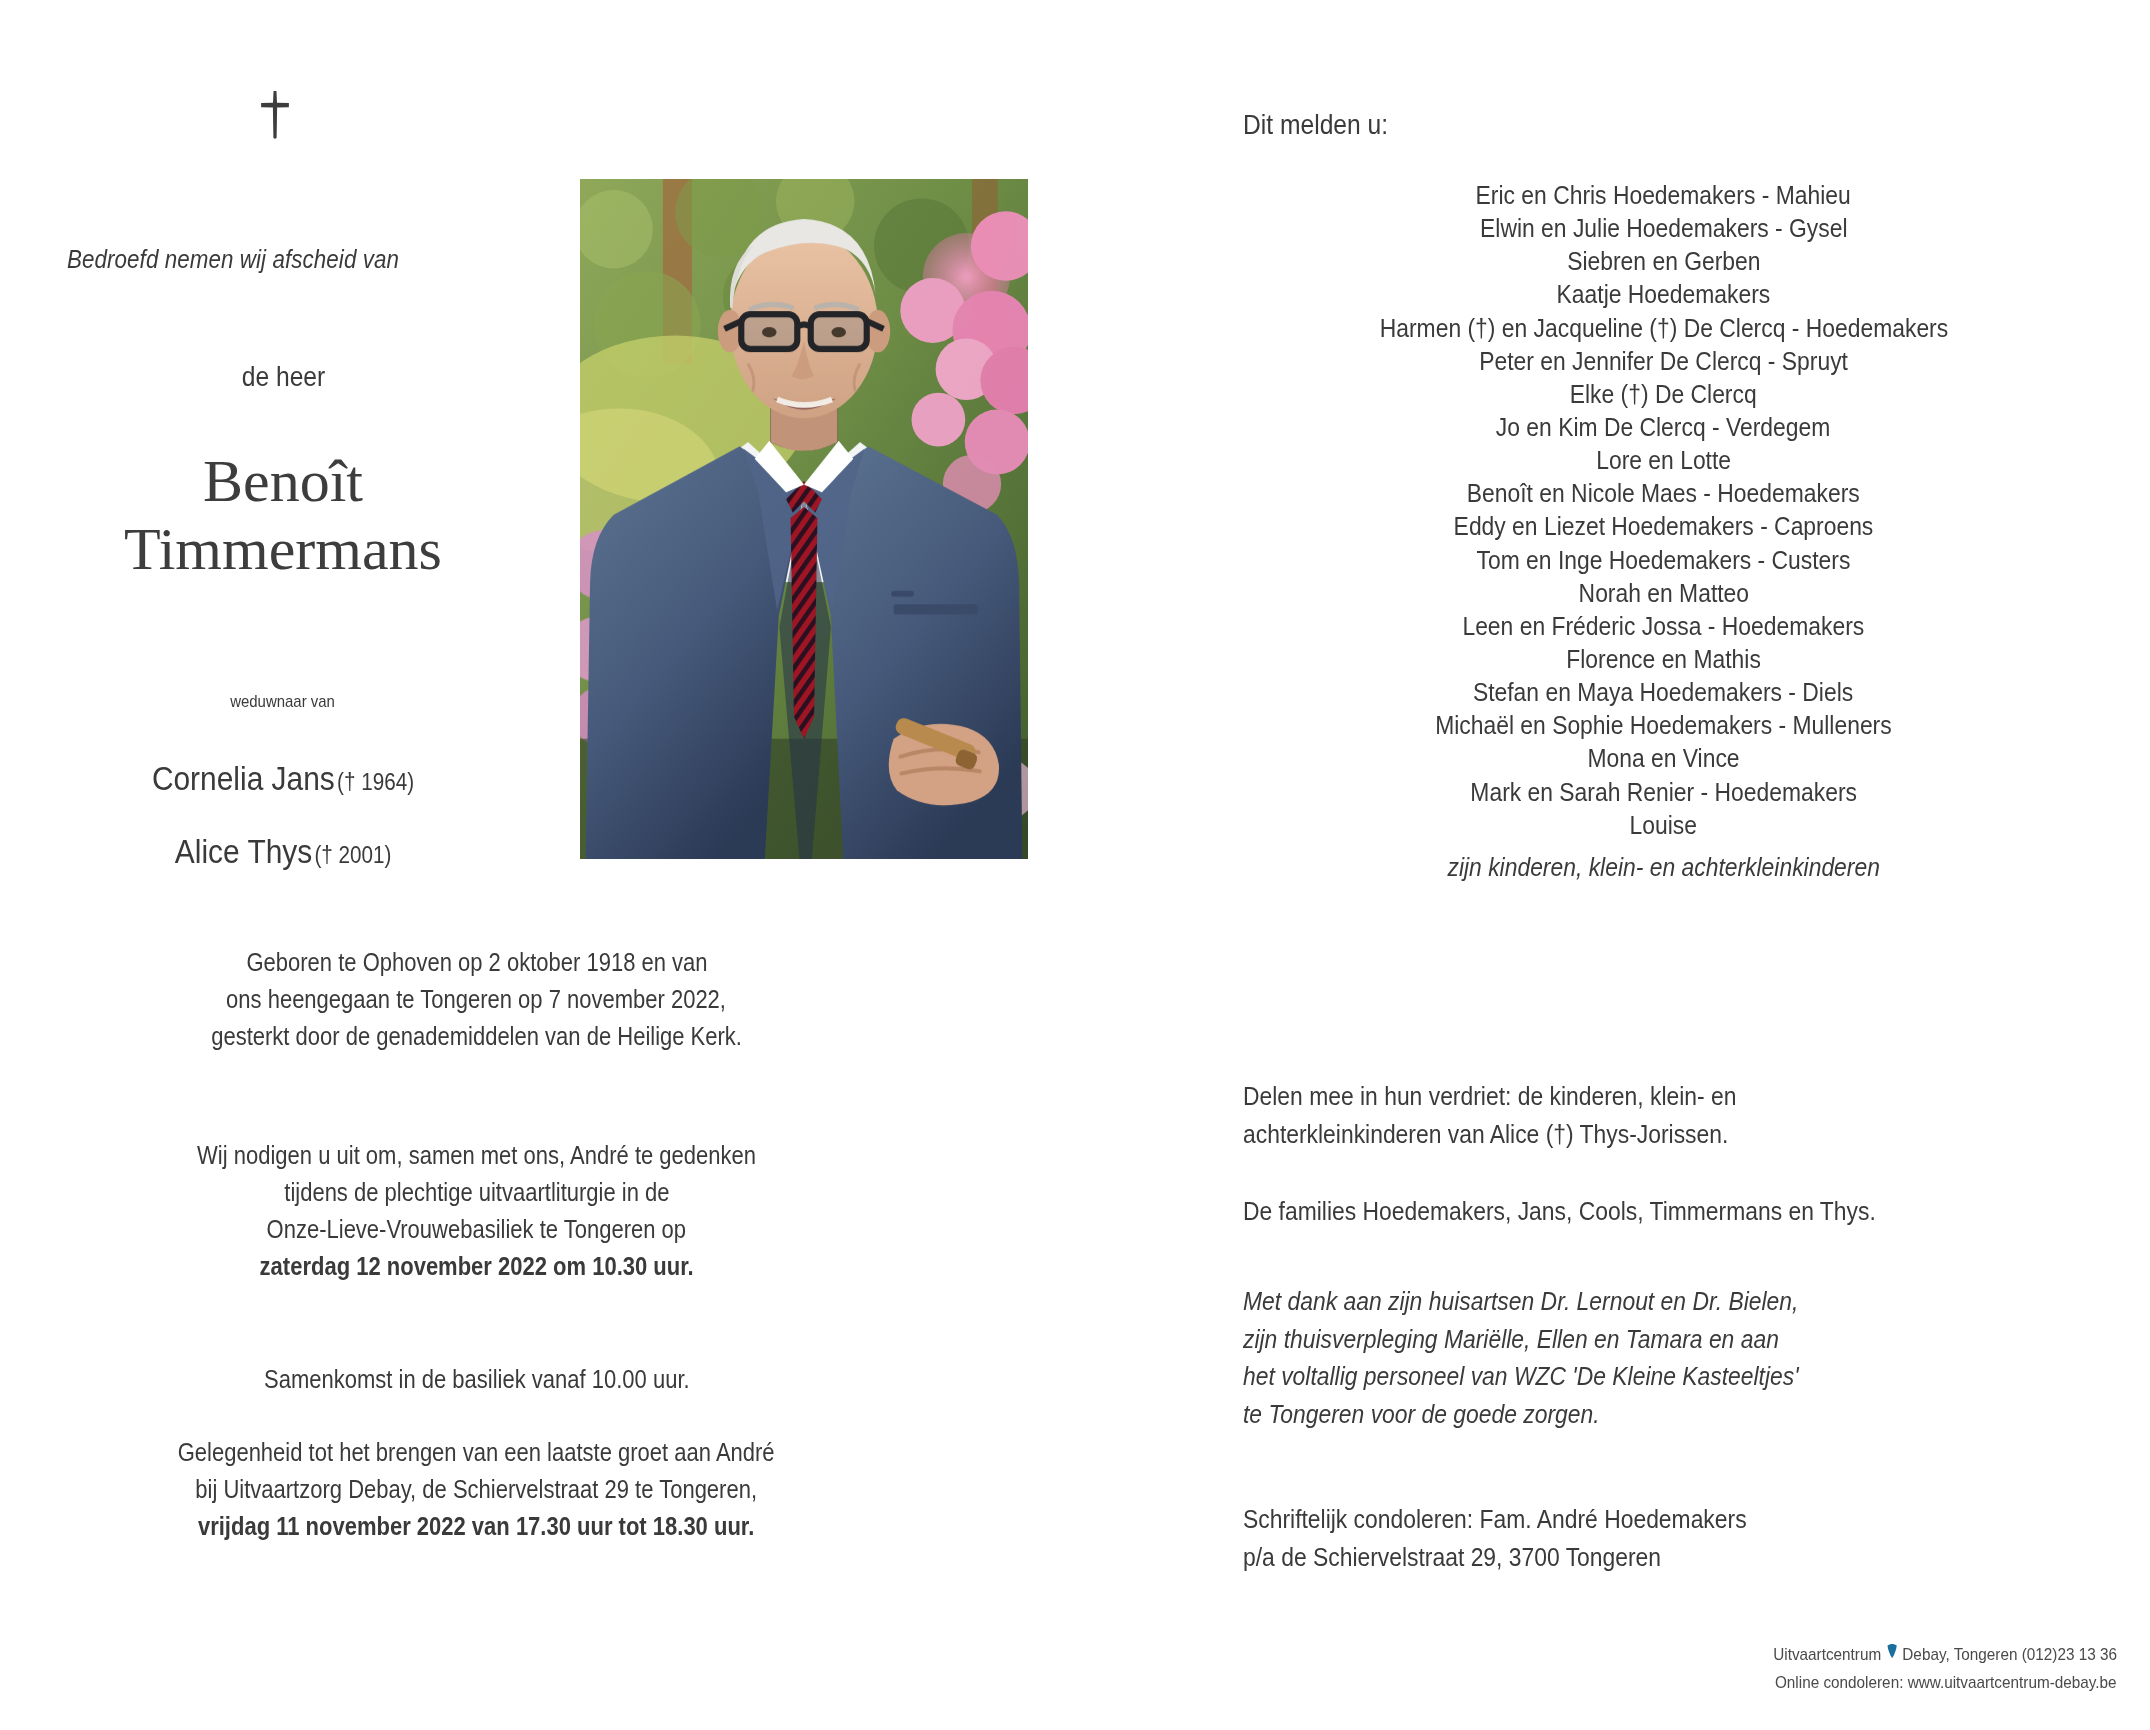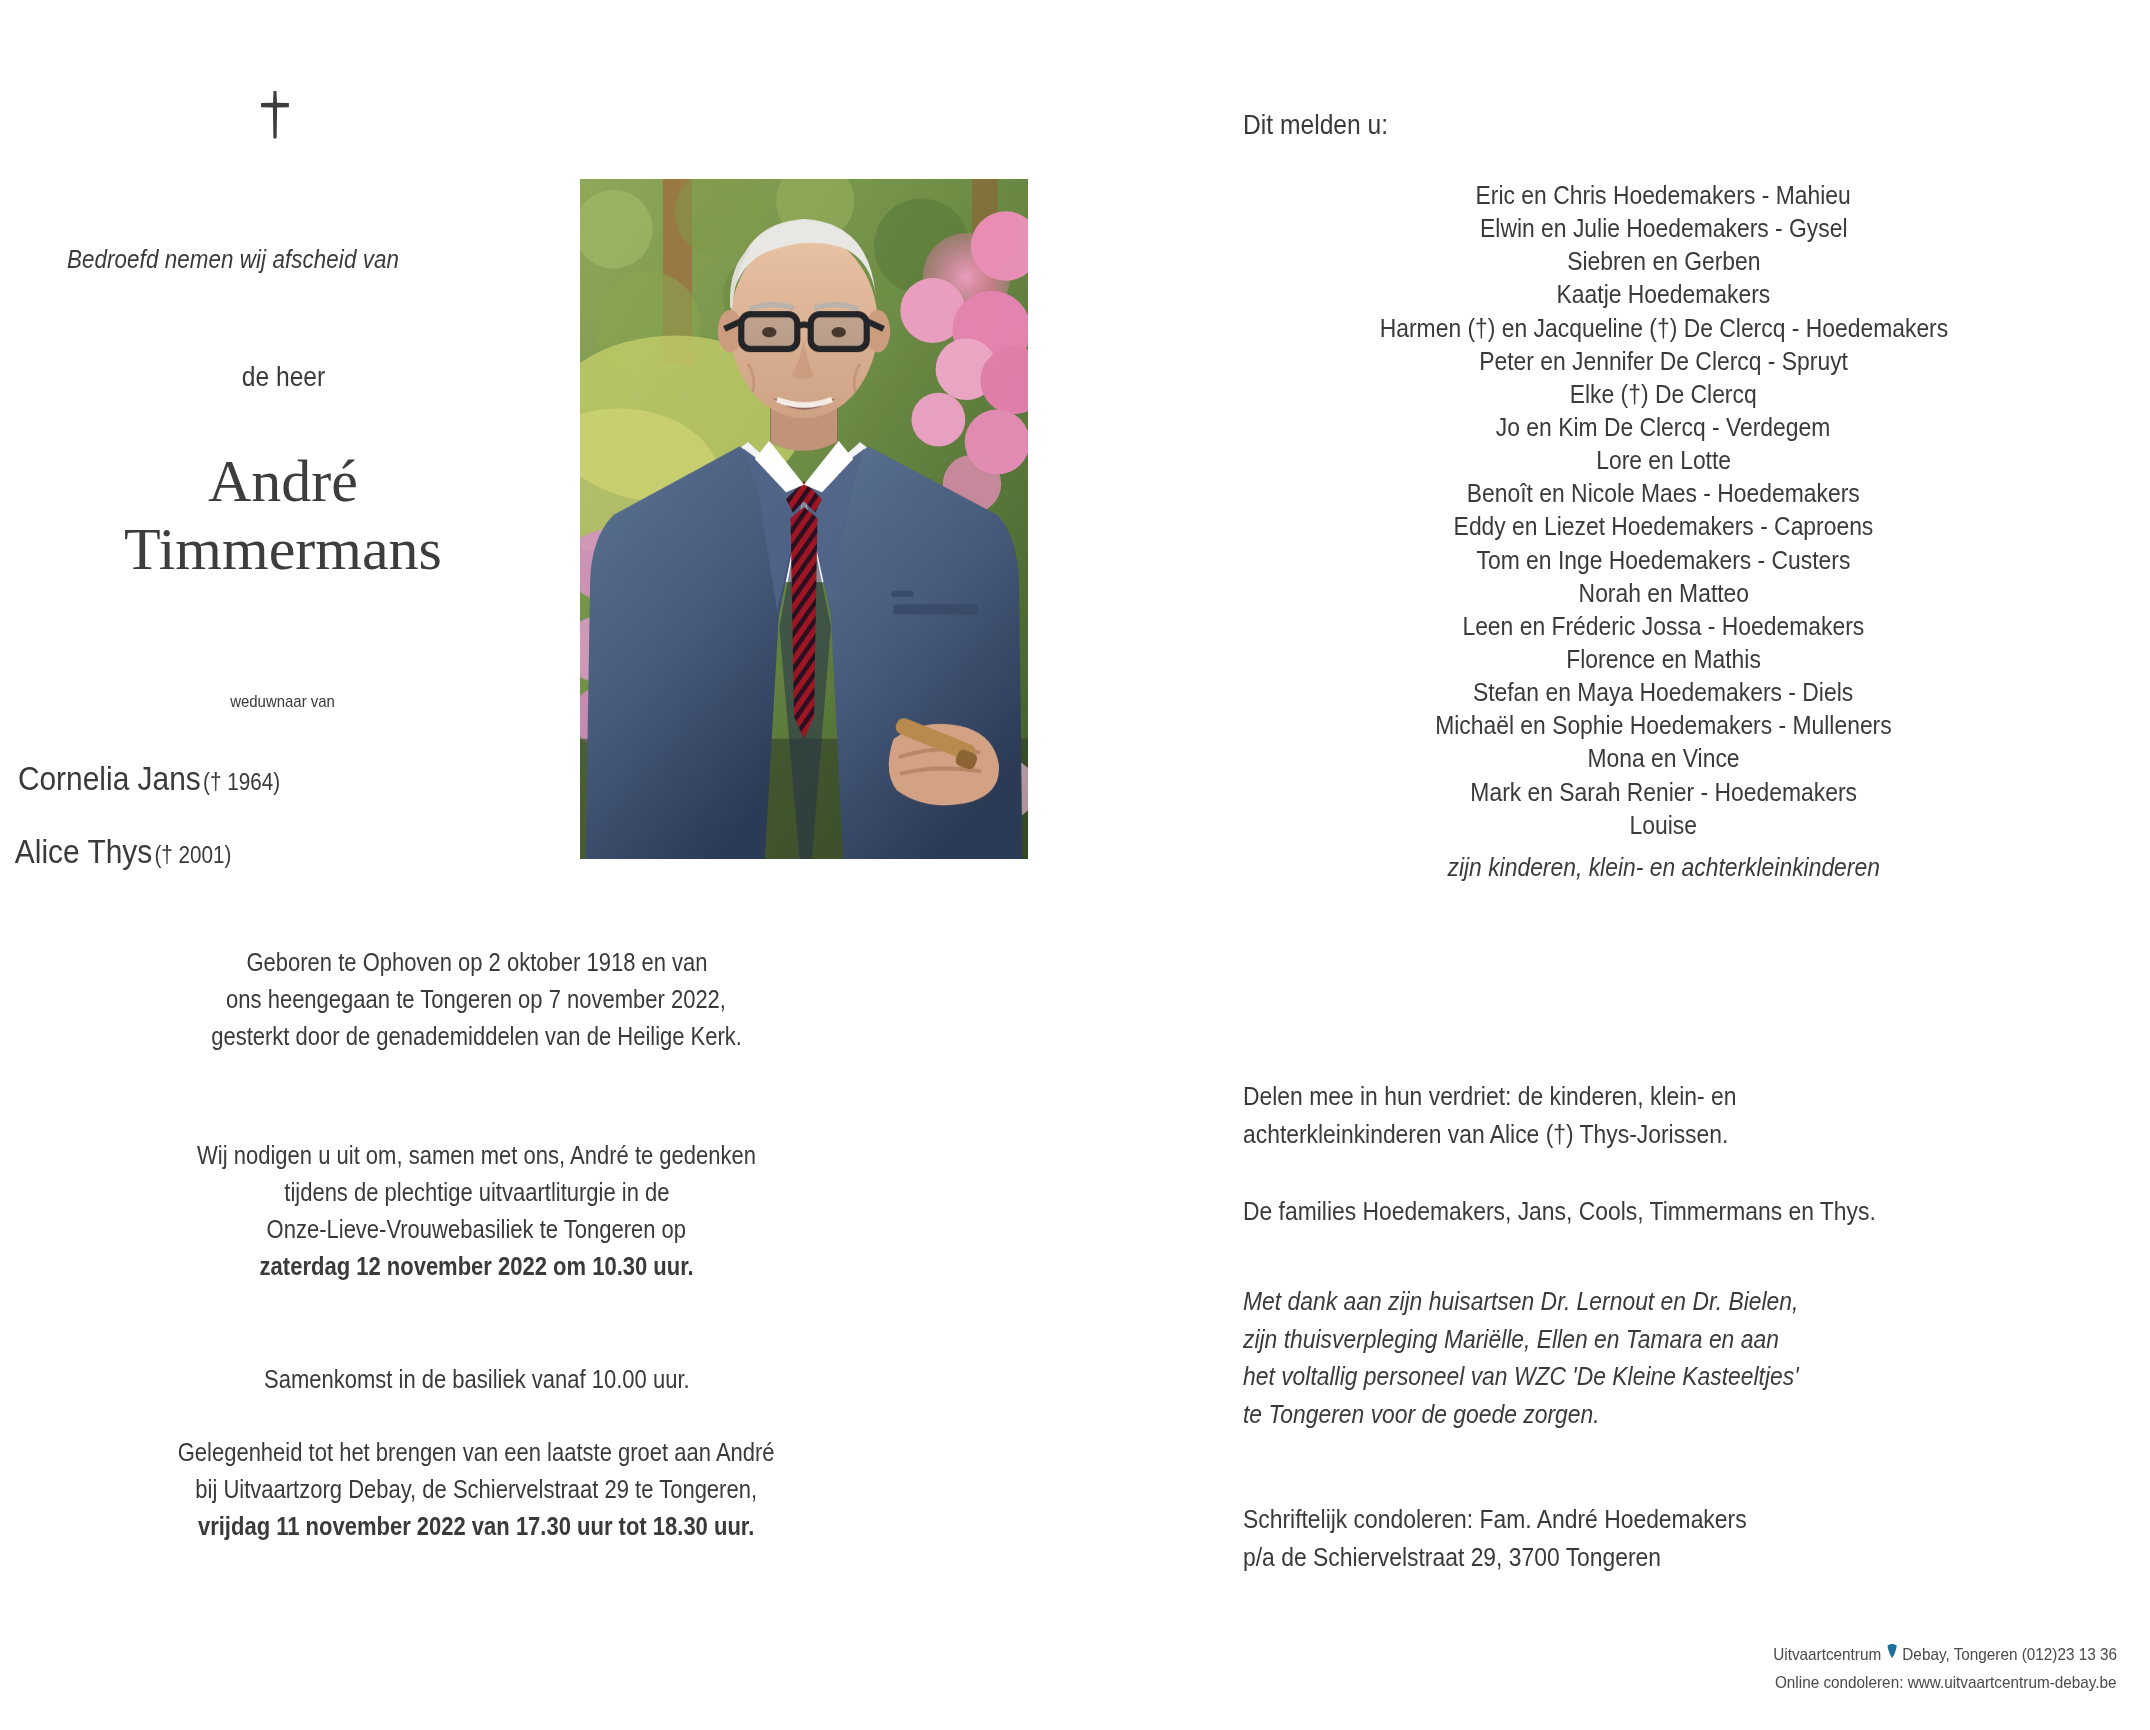--- a/index.html
+++ b/index.html
@@ -55,21 +55,21 @@
   .name .l2{margin-top:7.8px;}
 
   .weduwnaar{
     position:absolute;left:0;top:692px;width:566px;
     text-align:center;font-size:17px;color:#3a3a3a;
   }
   .weduwnaar span{display:inline-block;transform:scaleX(.88);}
 
   .spouse{
     position:absolute;left:0;width:566px;
-    text-align:left;color:#3a3a3a;
+    text-align:center;color:#3a3a3a;
   }
   .spouse .nm{font-size:34px;}
   .spouse .yr{font-size:23.5px;}
   .spouse .wrap{display:inline-block;transform:scaleX(.88);}
   #spouse1{top:759px;}
   #spouse2{top:832px;}
 
   .photo{
     position:absolute;left:580px;top:179px;
     width:448px;height:680px;
@@ -153,21 +153,21 @@
       <svg viewBox="0 0 60 90" width="34" height="50" aria-hidden="true">
         <path d="M27.4 2 C29.2 2 30.8 2 32.6 2 L33.6 23 L55 23.4 C55 26 55 28.6 55 31.2 L33.8 31.6 L32.9 86 C30.6 88.6 29.4 88.6 27.1 86 L26.2 31.6 L5 31.2 C5 28.6 5 26 5 23.4 L26.4 23 Z" fill="#3d3d3d"></path>
       </svg>
     </div>
 
     <div class="intro-italic">Bedroefd nemen wij afscheid van</div>
 
     <div class="de-heer"><span>de heer</span></div>
 
     <div class="name">
-      <div class="l1">André</div>
+      <div class="l1">Benoît</div>
       <div class="l2">Timmermans</div>
     </div>
 
     <div class="weduwnaar"><span>weduwnaar van</span></div>
 
     <div class="spouse" id="spouse1">
       <span class="wrap"><span class="nm">Cornelia Jans</span>
       <span class="yr">(† 1964)</span></span>
     </div>
     <div class="spouse" id="spouse2">

